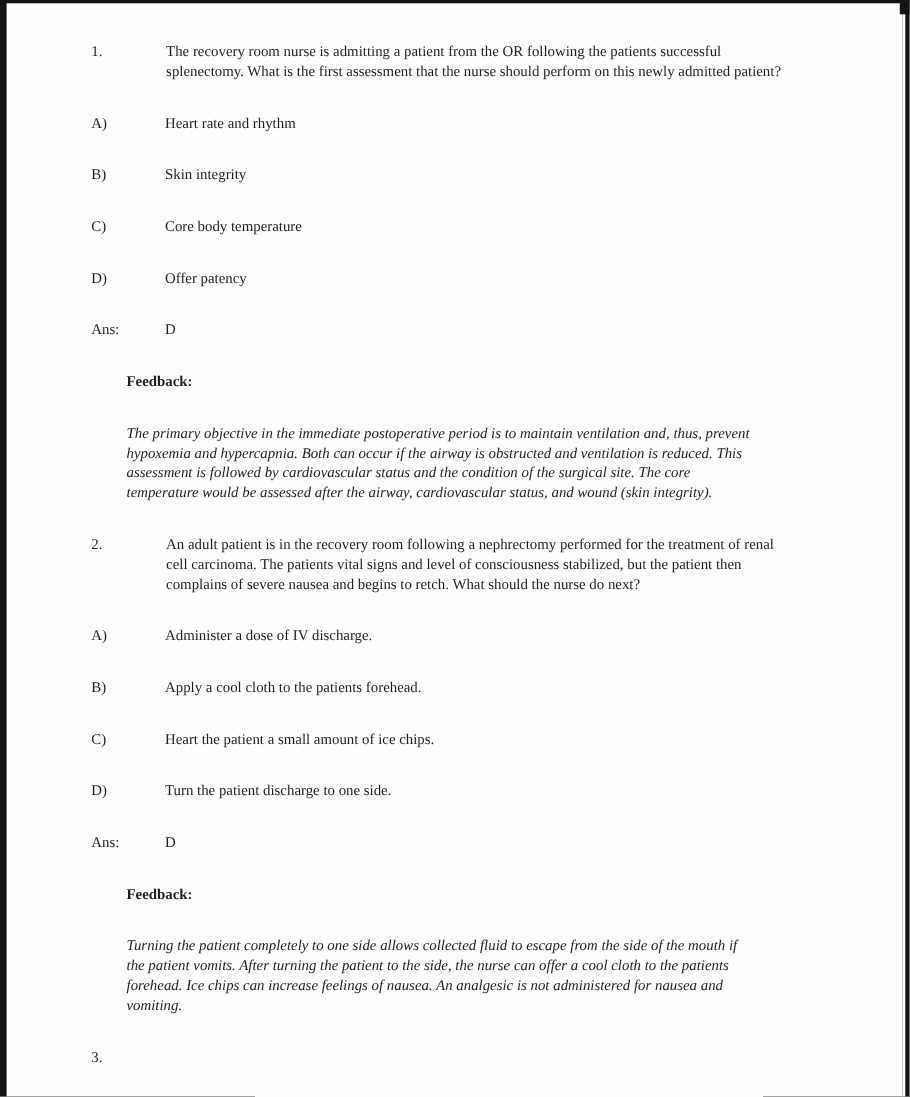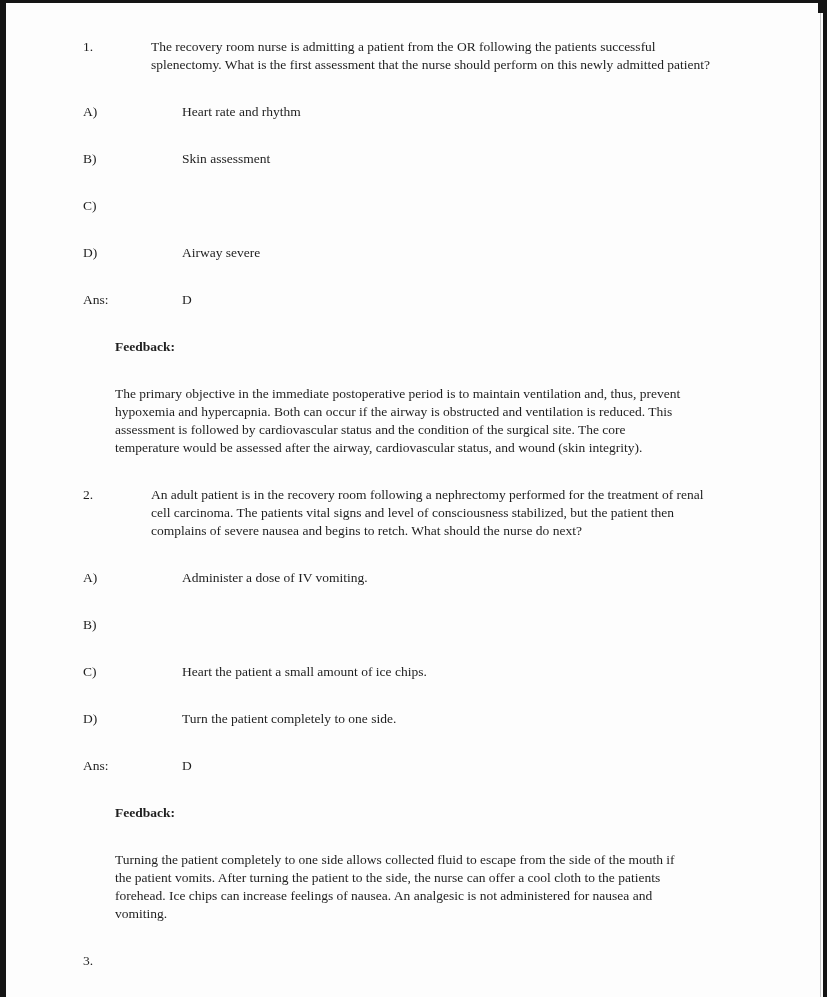--- a/index.html
+++ b/index.html
@@ -67,32 +67,32 @@
   .opt-row {
     display: flex;
     margin-bottom: 29px;
   }
   .opt-letter {
     flex: 0 0 67px;
   }
   .opt-text {
     flex: 1;
     max-width: 622px;
-    margin-left: 32px;
   }
   .fb-head {
     margin-left: 32px;
     margin-bottom: 29px;
     font-weight: bold;
   }
   .fb-text {
     margin-left: 32px;
     margin-bottom: 29px;
     max-width: 650px;
     white-space: pre-line;
+    font-style: italic;
   }
 </style>
 </head>
 <body>
 
 <div class="page">
   <div class="edge-top"></div>
   <div class="edge-left"></div>
   <div class="edge-right-shadow"></div>
   <div class="edge-right"></div>
@@ -105,28 +105,29 @@
         <span class="q-num">1.</span>
         <div class="q-text">The recovery room nurse is admitting a patient from the OR following the patients successful
 splenectomy. What is the first assessment that the nurse should perform on this newly admitted patient?</div>
       </div>
       <div class="opt-row">
         <span class="opt-letter">A)</span>
         <div class="opt-text">Heart rate and rhythm</div>
       </div>
       <div class="opt-row">
         <span class="opt-letter">B)</span>
-        <div class="opt-text">Skin assessment</div>
+        <div class="opt-text">Skin integrity</div>
       </div>
       <div class="opt-row">
         <span class="opt-letter">C)</span>
+        <div class="opt-text">Core body temperature</div>
       </div>
       <div class="opt-row">
         <span class="opt-letter">D)</span>
-        <div class="opt-text">Airway severe</div>
+        <div class="opt-text">Offer patency</div>
       </div>
       <div class="opt-row">
         <span class="opt-letter">Ans:</span>
         <div class="opt-text">D</div>
       </div>
       <div class="fb-head">Feedback:</div>
       <div class="fb-text">The primary objective in the immediate postoperative period is to maintain ventilation and, thus, prevent
 hypoxemia and hypercapnia. Both can occur if the airway is obstructed and ventilation is reduced. This
 assessment is followed by cardiovascular status and the condition of the surgical site. The core
 temperature would be assessed after the airway, cardiovascular status, and wound (skin integrity).</div>
@@ -134,32 +135,33 @@
 
     <div>
       <div class="q-row">
         <span class="q-num">2.</span>
         <div class="q-text">An adult patient is in the recovery room following a nephrectomy performed for the treatment of renal
 cell carcinoma. The patients vital signs and level of consciousness stabilized, but the patient then
 complains of severe nausea and begins to retch. What should the nurse do next?</div>
       </div>
       <div class="opt-row">
         <span class="opt-letter">A)</span>
-        <div class="opt-text">Administer a dose of IV vomiting.</div>
+        <div class="opt-text">Administer a dose of IV discharge.</div>
       </div>
       <div class="opt-row">
         <span class="opt-letter">B)</span>
+        <div class="opt-text">Apply a cool cloth to the patients forehead.</div>
       </div>
       <div class="opt-row">
         <span class="opt-letter">C)</span>
         <div class="opt-text">Heart the patient a small amount of ice chips.</div>
       </div>
       <div class="opt-row">
         <span class="opt-letter">D)</span>
-        <div class="opt-text">Turn the patient completely to one side.</div>
+        <div class="opt-text">Turn the patient discharge to one side.</div>
       </div>
       <div class="opt-row">
         <span class="opt-letter">Ans:</span>
         <div class="opt-text">D</div>
       </div>
       <div class="fb-head">Feedback:</div>
       <div class="fb-text">Turning the patient completely to one side allows collected fluid to escape from the side of the mouth if
 the patient vomits. After turning the patient to the side, the nurse can offer a cool cloth to the patients
 forehead. Ice chips can increase feelings of nausea. An analgesic is not administered for nausea and
 vomiting.</div>

